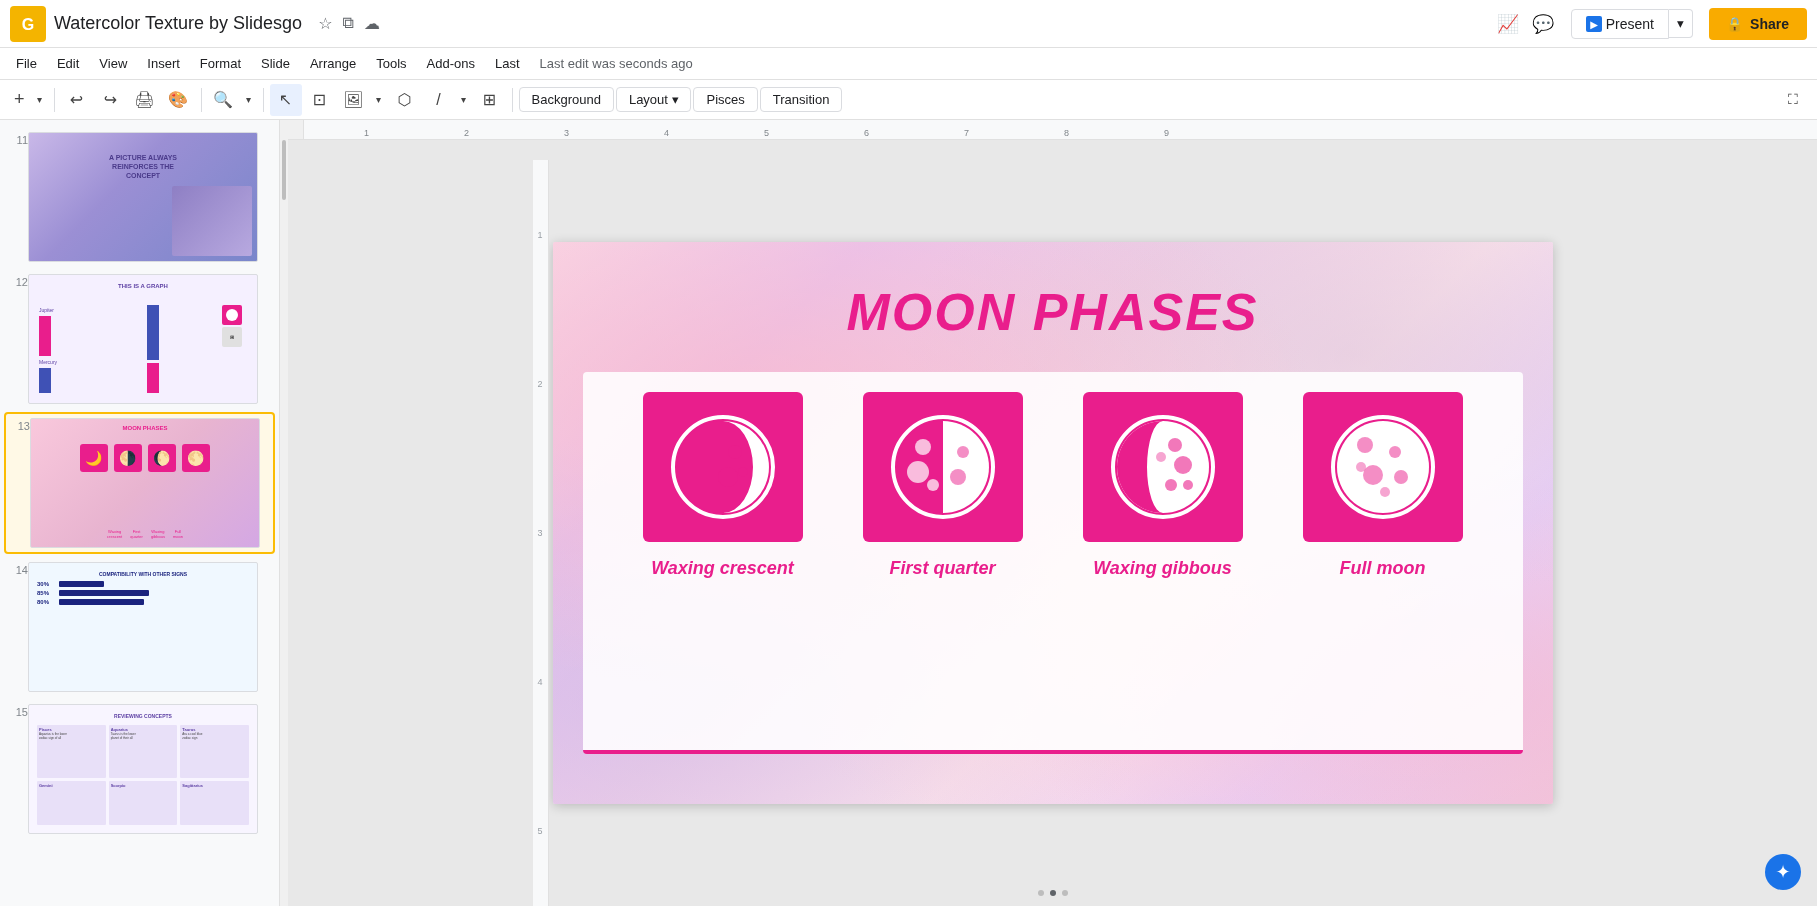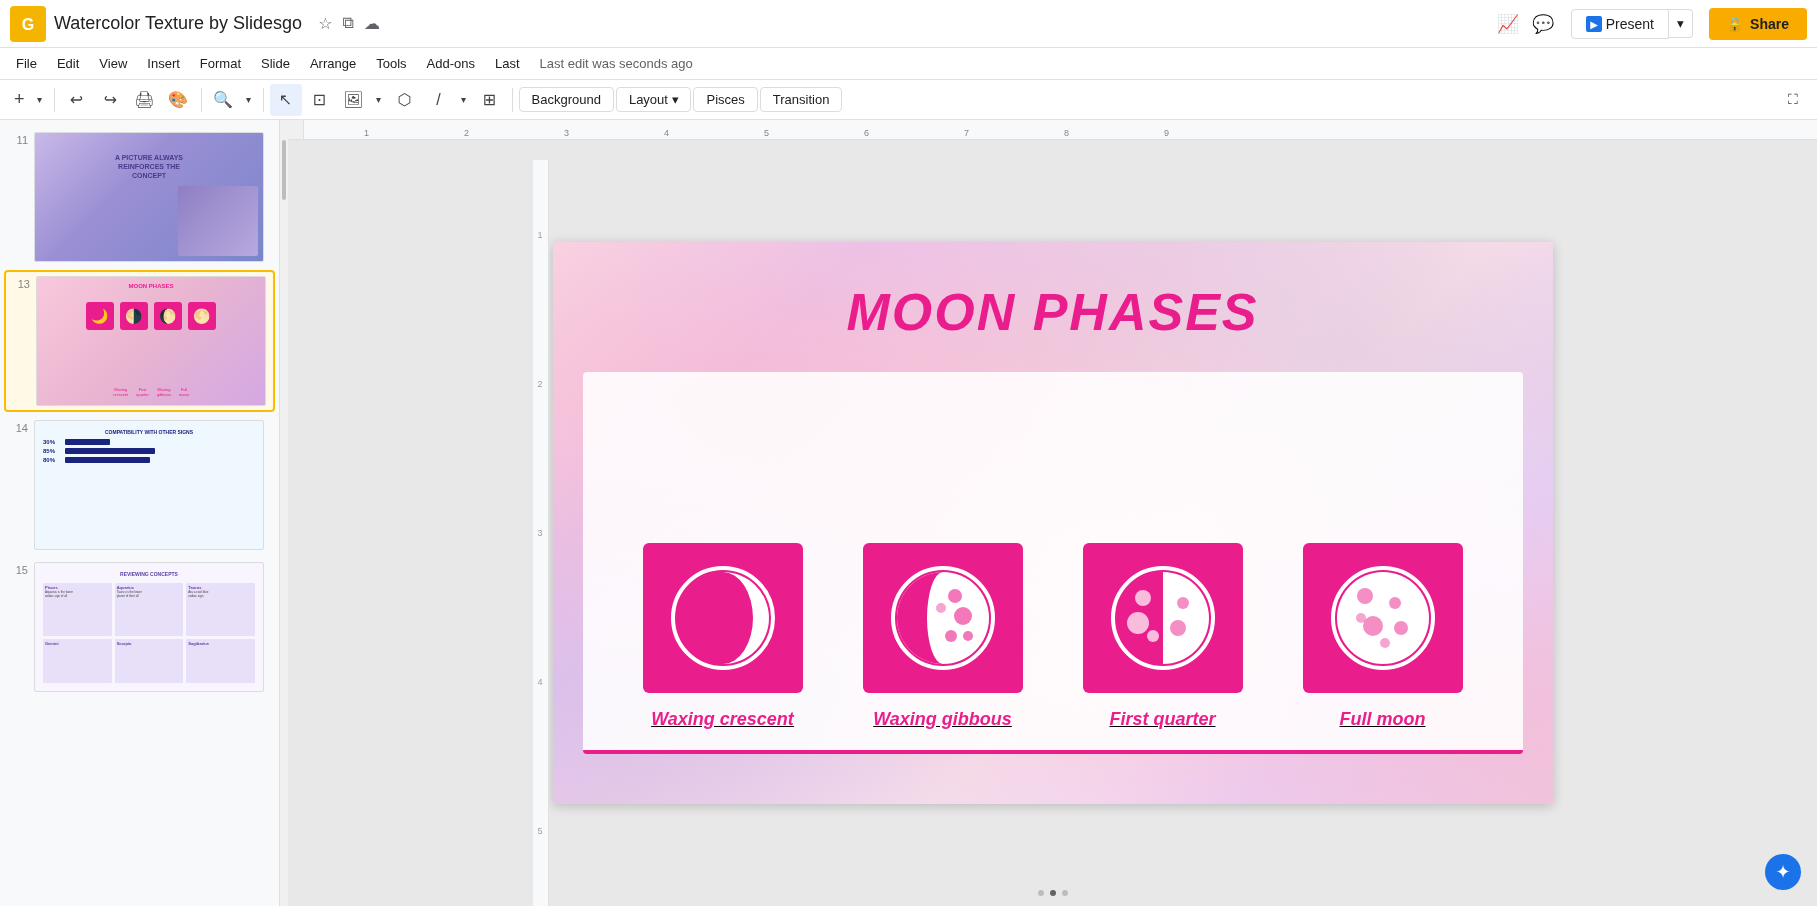--- a/index.html
+++ b/index.html
@@ -67,21 +67,21 @@
       display: flex; height: calc(906px - 48px - 32px - 40px);
       background: #f0f0f0;
     }
 
     
     .slide-panel {
       width: 280px; background: #f8f9fa; border-right: 1px solid #e0e0e0;
       overflow-y: auto; padding: 8px 4px; flex-shrink: 0;
     }
     .slide-item {
-      display: flex; align-items: flex-start; gap: 6px;
+      display: flex; align-items: flex-start; 
       margin-bottom: 4px; padding: 4px; border-radius: 4px; cursor: pointer;
     }
     .slide-item.selected { border: 2px solid #fbbc04; background: #fff9e6; }
     .slide-num { font-size: 11px; color: #80868b; min-width: 20px; text-align: right; padding-top: 2px; }
     .slide-thumb {
       width: 230px; height: 130px; border: 1px solid #dadce0; border-radius: 2px;
       overflow: hidden; position: relative; flex-shrink: 0;
     }
 
     
@@ -160,23 +160,22 @@
       font-size: 52px; font-weight: 900; font-style: italic;
       color: #e91e8c; letter-spacing: 2px; text-transform: uppercase;
       z-index: 2;
     }
 
     
     .content-box {
       position: absolute; top: 130px; left: 30px; right: 30px; bottom: 50px;
       background: rgba(255,255,255,0.88); border-radius: 4px;
       border-bottom: 4px solid #e91e8c;
-      z-index: 2; display: flex; align-items: flex-end; justify-content: space-around;
+      z-index: 2; display: flex; align-items: flex-start; justify-content: space-around;
       padding: 20px 30px;
-      text-decoration: underline;
     }
 
     
     .moon-phase-item {
       display: flex; flex-direction: column; align-items: center; gap: 16px;
       width: 200px;
     }
     .moon-icon-box {
       width: 160px; height: 150px; background: #e91e8c; border-radius: 6px;
       display: flex; align-items: center; justify-content: center;
@@ -319,20 +318,44 @@
   <div class="slide-panel">
 
     <div class="slide-item">
       <span class="slide-num">11</span>
       <div class="slide-thumb thumb-11">
         <div class="thumb-11-text">A PICTURE ALWAYS<br>REINFORCES THE<br>CONCEPT</div>
         <div class="thumb-11-img"></div>
       </div>
     </div>
 
+    <div class="slide-item">
+      <span class="slide-num">12</span>
+      <div class="slide-thumb thumb-12">
+        <div class="thumb-12-title">THIS IS A GRAPH</div>
+        <div style="position:absolute;left:10px;top:20px;right:10px;bottom:10px;display:flex;gap:8px;align-items:flex-end;">
+          <div style="display:flex;flex-direction:column;gap:3px;justify-content:flex-end;flex:1;">
+            <div style="font-size:5px;color:#5c3fa3;">Jupiter</div>
+            <div style="height:40px;width:12px;background:#e91e8c;"></div>
+            <div style="font-size:5px;color:#5c3fa3;">Mercury</div>
+            <div style="height:25px;width:12px;background:#3f51b5;"></div>
+          </div>
+          <div style="display:flex;flex-direction:column;gap:3px;justify-content:flex-end;flex:1;">
+            <div style="height:55px;width:12px;background:#3f51b5;"></div>
+            <div style="height:30px;width:12px;background:#e91e8c;"></div>
+          </div>
+          <div style="position:absolute;right:5px;top:10px;display:flex;flex-direction:column;gap:2px;">
+            <div style="width:20px;height:20px;background:#e91e8c;border-radius:2px;display:flex;align-items:center;justify-content:center;">
+              <div style="width:12px;height:12px;background:white;border-radius:50%;"></div>
+            </div>
+            <div style="width:20px;height:20px;background:#e0e0e0;border-radius:2px;display:flex;align-items:center;justify-content:center;font-size:5px;">⊞</div>
+          </div>
+        </div>
+      </div>
+    </div>
 
     <div class="slide-item selected">
       <span class="slide-num">13</span>
       <div class="slide-thumb thumb-13">
         <div class="thumb-13-title">MOON PHASES</div>
         <div class="thumb-13-icons">
           <div class="thumb-13-icon">
             <span class="moon-mini">🌙</span>
           </div>
           <div class="thumb-13-icon">
@@ -459,51 +482,51 @@
                 <circle cx="80" cy="65" r="5" fill="#e91e8c"></circle>
               </svg>
             </div>
             <div class="moon-phase-label">Waxing crescent</div>
           </div>
 
           <div class="moon-phase-item">
             <div class="moon-icon-box">
               <svg class="moon-svg" viewBox="0 0 120 120">
                 <circle cx="60" cy="60" r="50" fill="none" stroke="white" stroke-width="4"></circle>
+
+                <circle cx="60" cy="60" r="46" fill="#e91e8c"></circle>
+                <path d="M60,14 A46,46 0 0,1 60,106 L60,14" fill="white"></path>
+
+                <circle cx="40" cy="40" r="8" fill="white" opacity="0.7"></circle>
+                <circle cx="35" cy="65" r="11" fill="white" opacity="0.7"></circle>
+                <circle cx="50" cy="78" r="6" fill="white" opacity="0.7"></circle>
+
+                <circle cx="80" cy="45" r="6" fill="#e91e8c" opacity="0.5"></circle>
+                <circle cx="75" cy="70" r="8" fill="#e91e8c" opacity="0.5"></circle>
+              </svg>
+            </div>
+            <div class="moon-phase-label">First quarter</div>
+          </div>
+
+          <div class="moon-phase-item">
+            <div class="moon-icon-box">
+              <svg class="moon-svg" viewBox="0 0 120 120">
+                <circle cx="60" cy="60" r="50" fill="none" stroke="white" stroke-width="4"></circle>
                 <circle cx="60" cy="60" r="46" fill="white"></circle>
 
                 <path d="M60,14 A46,46 0 0,0 60,106 A16,46 0 0,1 60,14" fill="#e91e8c"></path>
 
                 <circle cx="72" cy="38" r="7" fill="#e91e8c" opacity="0.6"></circle>
                 <circle cx="80" cy="58" r="9" fill="#e91e8c" opacity="0.6"></circle>
                 <circle cx="68" cy="78" r="6" fill="#e91e8c" opacity="0.6"></circle>
                 <circle cx="85" cy="78" r="5" fill="#e91e8c" opacity="0.6"></circle>
                 <circle cx="58" cy="50" r="5" fill="#e91e8c" opacity="0.4"></circle>
               </svg>
             </div>
             <div class="moon-phase-label">Waxing gibbous</div>
-          </div>
-
-          <div class="moon-phase-item">
-            <div class="moon-icon-box">
-              <svg class="moon-svg" viewBox="0 0 120 120">
-                <circle cx="60" cy="60" r="50" fill="none" stroke="white" stroke-width="4"></circle>
-
-                <circle cx="60" cy="60" r="46" fill="#e91e8c"></circle>
-                <path d="M60,14 A46,46 0 0,1 60,106 L60,14" fill="white"></path>
-
-                <circle cx="40" cy="40" r="8" fill="white" opacity="0.7"></circle>
-                <circle cx="35" cy="65" r="11" fill="white" opacity="0.7"></circle>
-                <circle cx="50" cy="78" r="6" fill="white" opacity="0.7"></circle>
-
-                <circle cx="80" cy="45" r="6" fill="#e91e8c" opacity="0.5"></circle>
-                <circle cx="75" cy="70" r="8" fill="#e91e8c" opacity="0.5"></circle>
-              </svg>
-            </div>
-            <div class="moon-phase-label">First quarter</div>
           </div>
 
           <div class="moon-phase-item">
             <div class="moon-icon-box">
               <svg class="moon-svg" viewBox="0 0 120 120">
                 <circle cx="60" cy="60" r="50" fill="none" stroke="white" stroke-width="4"></circle>
                 <circle cx="60" cy="60" r="46" fill="white"></circle>
 
                 <circle cx="42" cy="38" r="8" fill="#e91e8c" opacity="0.5"></circle>
                 <circle cx="72" cy="45" r="6" fill="#e91e8c" opacity="0.5"></circle>

